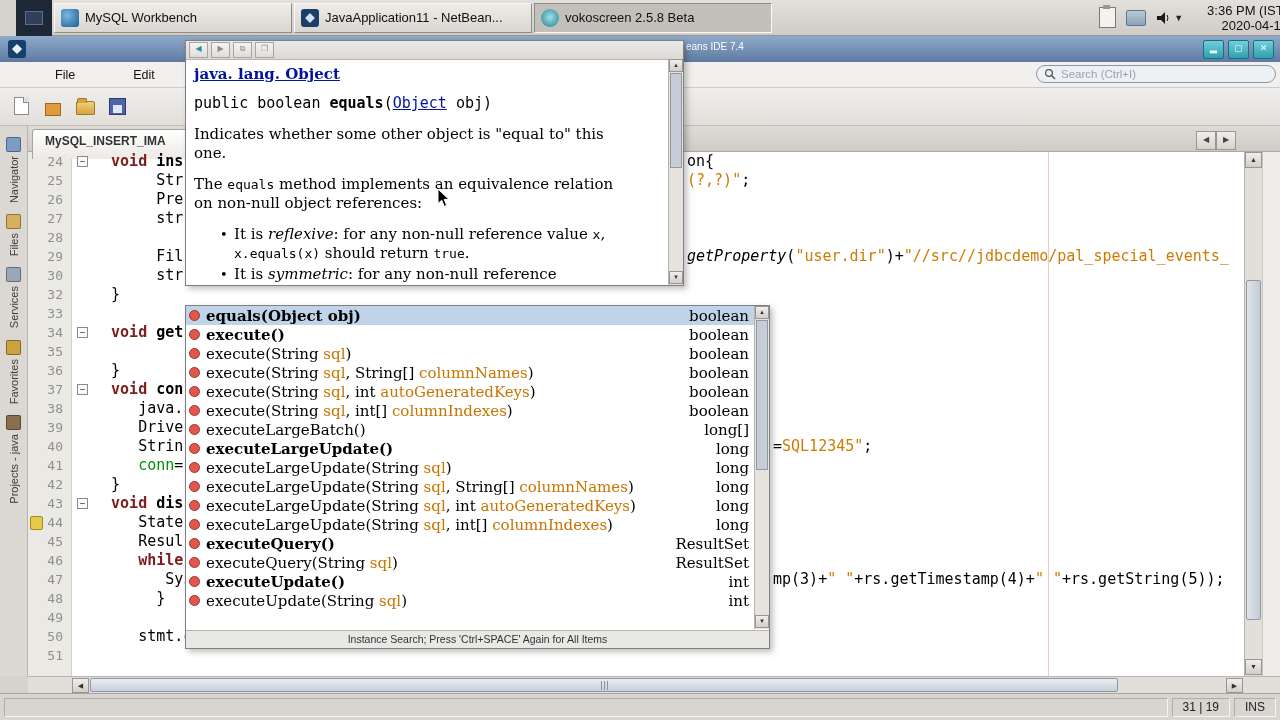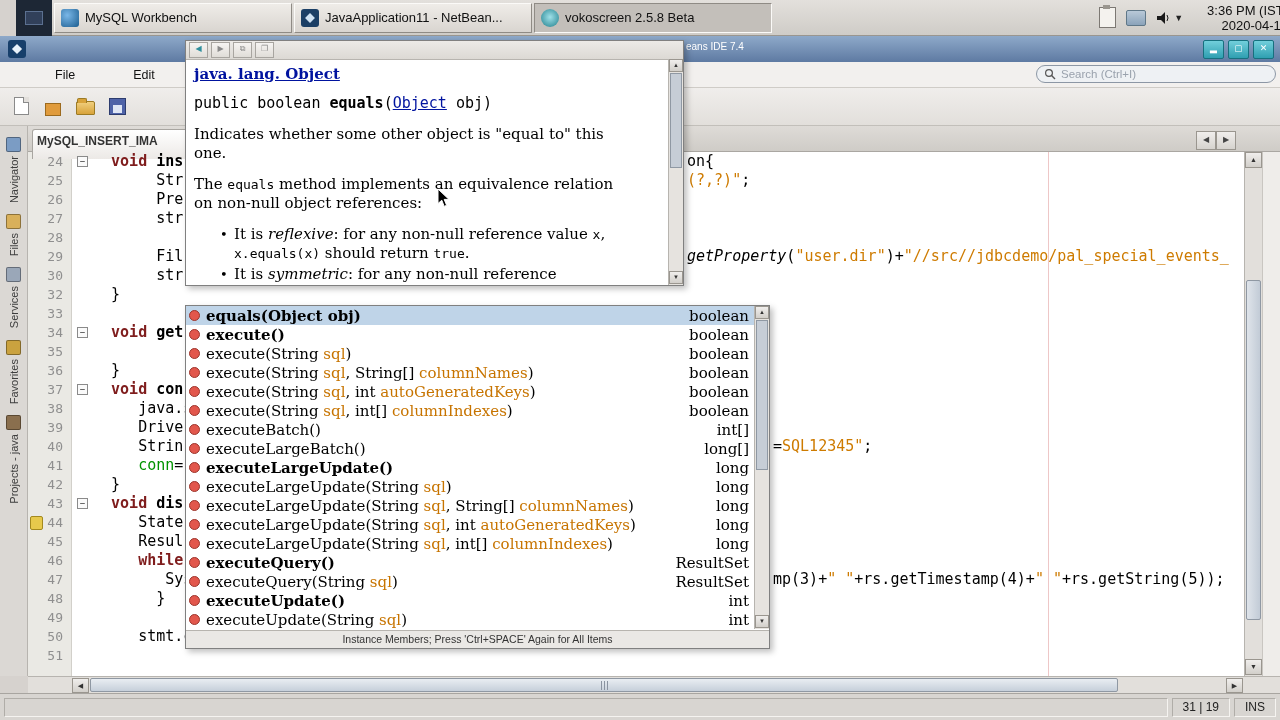--- a/index.html
+++ b/index.html
@@ -62,21 +62,21 @@
   .services-icon{background:#9aa7b8;}
   .favorites-icon{background:#caa23f;}
   .projects-icon{background:#8a6f4e;}
   .vtab-label{writing-mode:vertical-rl;transform:rotate(180deg);font-size:11px;color:#3d3d3d;white-space:nowrap;}
 
   
   .tabbar{position:absolute;left:28px;top:126px;width:1252px;height:26px;background:linear-gradient(#dedbd7,#cfccc7);
           border-bottom:1px solid #aaa7a2;box-sizing:border-box;z-index:3;}
   .ed-tab{position:absolute;left:4px;top:3px;height:30px;width:196px;background:linear-gradient(#ffffff,#ece9e6);
           border:1px solid #a8a5a0;border-bottom:none;border-radius:3px 3px 0 0;font-size:12px;font-weight:bold;color:#333;
-          line-height:22px;padding:0 4px;box-sizing:border-box;white-space:nowrap;overflow:hidden;}
+          line-height:22px;padding:0 12px;box-sizing:border-box;white-space:nowrap;overflow:hidden;}
   .tab-scroll{position:absolute;top:5px;width:18px;height:17px;background:linear-gradient(#f0eeec,#d6d3ce);border:1px solid #9a968f;
               font-size:8px;text-align:center;line-height:16px;color:#444;}
   .editor-bg{position:absolute;left:28px;top:152px;width:1216px;height:524px;background:#ffffff;z-index:1;}
   .gutter-strip{position:absolute;left:28px;top:152px;width:44px;height:524px;background:#eae9e4;border-right:1px solid #d2d0ca;box-sizing:border-box;z-index:2;}
   .margin-guide{position:absolute;left:1048px;top:152px;width:1px;height:524px;background:#eec7c7;z-index:2;}
   .rows{position:absolute;left:28px;top:152px;width:1216px;height:524px;overflow:hidden;z-index:3;}
   .cl{position:relative;height:19px;display:flex;}
   .ln{width:44px;box-sizing:border-box;text-align:right;padding-right:9px;font:13px/19px "DejaVu Sans Mono",monospace;color:#8f8f8f;flex:0 0 auto;}
   .fold-cell{width:21px;flex:0 0 auto;display:flex;justify-content:center;}
   .fold-box{width:11px;height:11px;margin-top:4px;border:1px solid #8a8a8a;background:#fafafa;box-sizing:border-box;
@@ -495,25 +495,20 @@
         <span class="cc-label"><span class="sg-n">execute</span><span class="sg-p">(String </span><span class="sg-o">sql</span><span class="sg-p">, int </span><span class="sg-o">autoGeneratedKeys</span><span class="sg-p">)</span></span>
         <span class="cc-type">boolean</span>
       </div>
       <div class="cc-row">
         <span class="cc-ic"></span>
         <span class="cc-label"><span class="sg-n">execute</span><span class="sg-p">(String </span><span class="sg-o">sql</span><span class="sg-p">, int[] </span><span class="sg-o">columnIndexes</span><span class="sg-p">)</span></span>
         <span class="cc-type">boolean</span>
       </div>
       <div class="cc-row">
         <span class="cc-ic"></span>
-        <span class="cc-label"><span class="sg-n">executeBatch</span><span class="sg-p">()</span></span>
-        <span class="cc-type">int[]</span>
-      </div>
-      <div class="cc-row">
-        <span class="cc-ic"></span>
         <span class="cc-label"><span class="sg-n">executeLargeBatch</span><span class="sg-p">()</span></span>
         <span class="cc-type">long[]</span>
       </div>
       <div class="cc-row bold">
         <span class="cc-ic"></span>
         <span class="cc-label"><span class="sg-n">executeLargeUpdate</span><span class="sg-p">()</span></span>
         <span class="cc-type">long</span>
       </div>
       <div class="cc-row">
         <span class="cc-ic"></span>
@@ -554,20 +549,20 @@
         <span class="cc-ic"></span>
         <span class="cc-label"><span class="sg-n">executeUpdate</span><span class="sg-p">(String </span><span class="sg-o">sql</span><span class="sg-p">)</span></span>
         <span class="cc-type">int</span>
       </div>
     </div>
   <div class="cc-scroll">
     <div class="cc-sb" style="top:0;">▲</div>
     <div class="cc-thumb"></div>
     <div class="cc-sb" style="top:309px;">▼</div>
   </div>
-  <div class="cc-footer">Instance Members; Press 'Ctrl+SPACE' Again for All Items</div>
+  <div class="cc-footer">Instance Search; Press 'Ctrl+SPACE' Again for All Items</div>
 </div>
 
 <div class="mouse-cursor">
   <svg width="14" height="20">
       <polygon points="1,1 1,15.5 4.8,12.2 7.2,18.4 9.6,17.3 7.2,11.4 12,11.4" fill="#000" stroke="#fff" stroke-width="1"></polygon>
     </svg>
 </div>
 
 </body></html>

